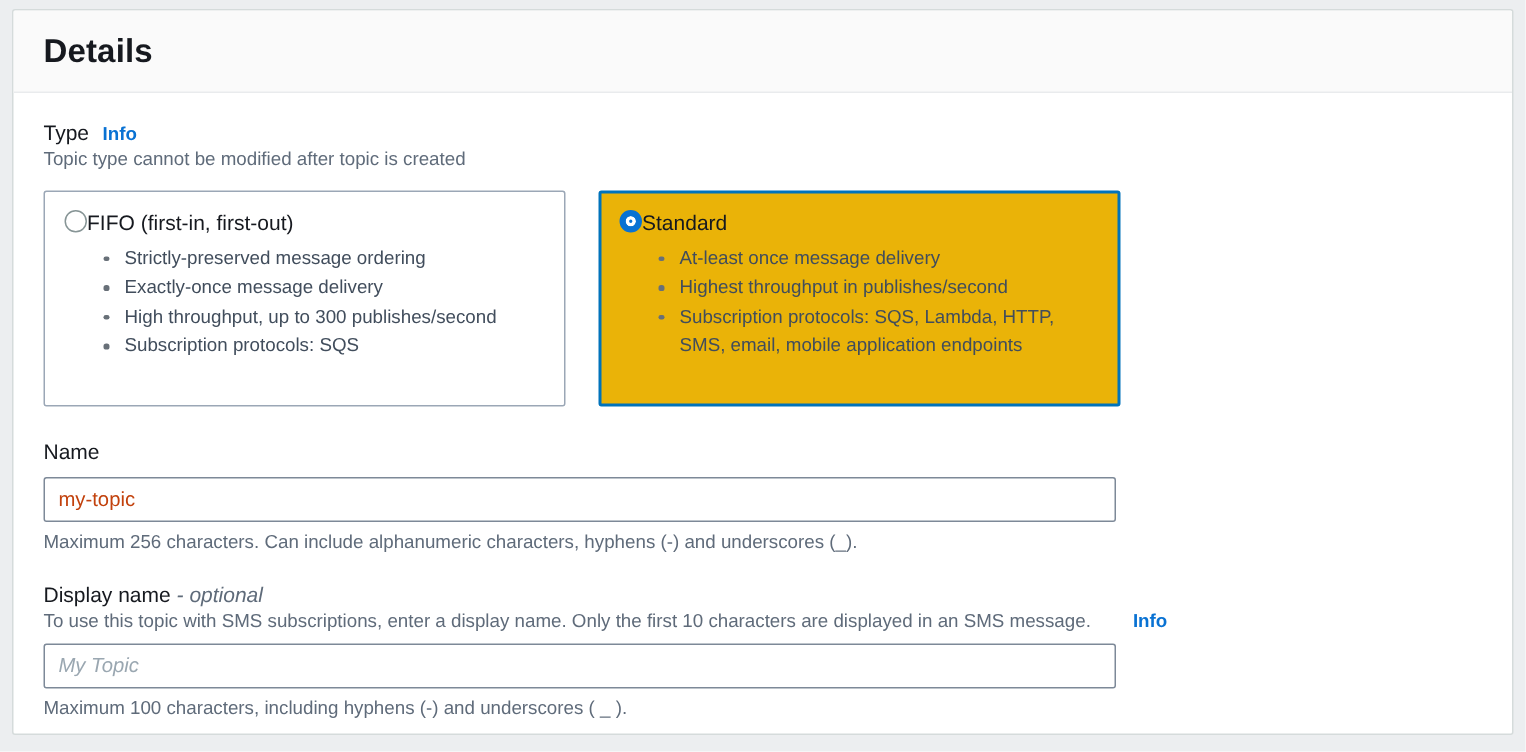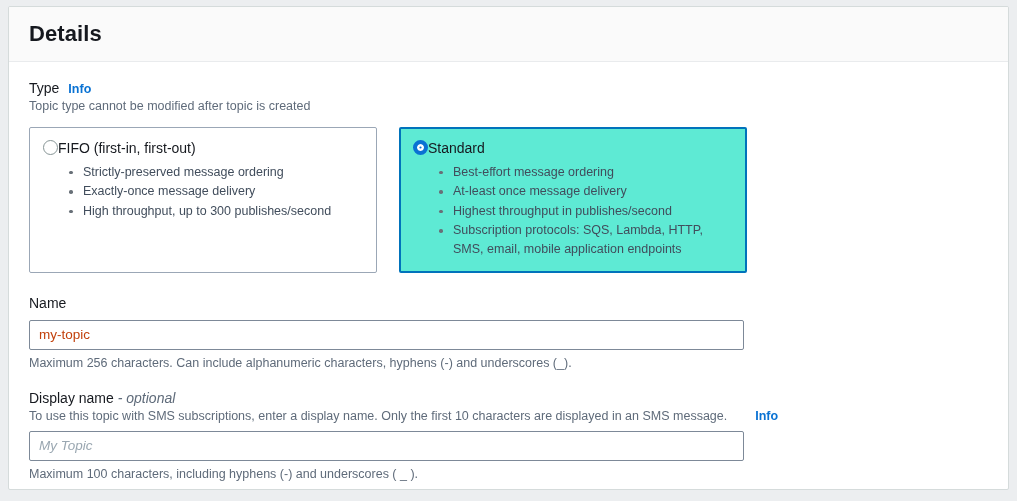--- a/index.html
+++ b/index.html
@@ -96,21 +96,21 @@
     min-height: 144px;
     box-sizing: border-box;
     border: 1px solid #9ba7b6;
     border-radius: 2px;
     background: #ffffff;
     padding: 12px 14px 12px 13px;
     cursor: pointer;
   }
   .tile.selected {
     border: 2px solid #0073bb;
-    background: #5eead4;
+    background: #eab308;
     padding: 11px 13px 11px 12px;
   }
   .tile-head {
     display: flex;
     align-items: center;
   }
   .radio {
     width: 15px;
     height: 15px;
     border-radius: 50%;
@@ -208,30 +208,30 @@
 
         <div class="tile">
           <div class="tile-head">
             <span class="radio"></span>
             <span class="tile-title">FIFO (first-in, first-out)</span>
           </div>
           <ul>
             <li>Strictly-preserved message ordering</li>
             <li>Exactly-once message delivery</li>
             <li>High throughput, up to 300 publishes/second</li>
+            <li>Subscription protocols: SQS</li>
           </ul>
         </div>
 
         <div class="tile selected">
           <div class="tile-head">
             <span class="radio on"></span>
             <span class="tile-title">Standard</span>
           </div>
           <ul>
-            <li>Best-effort message ordering</li>
             <li>At-least once message delivery</li>
             <li>Highest throughput in publishes/second</li>
             <li>Subscription protocols: SQS, Lambda, HTTP, SMS, email, mobile application endpoints</li>
           </ul>
         </div>
 
       </div>
     </div>
 
     <div class="section">

